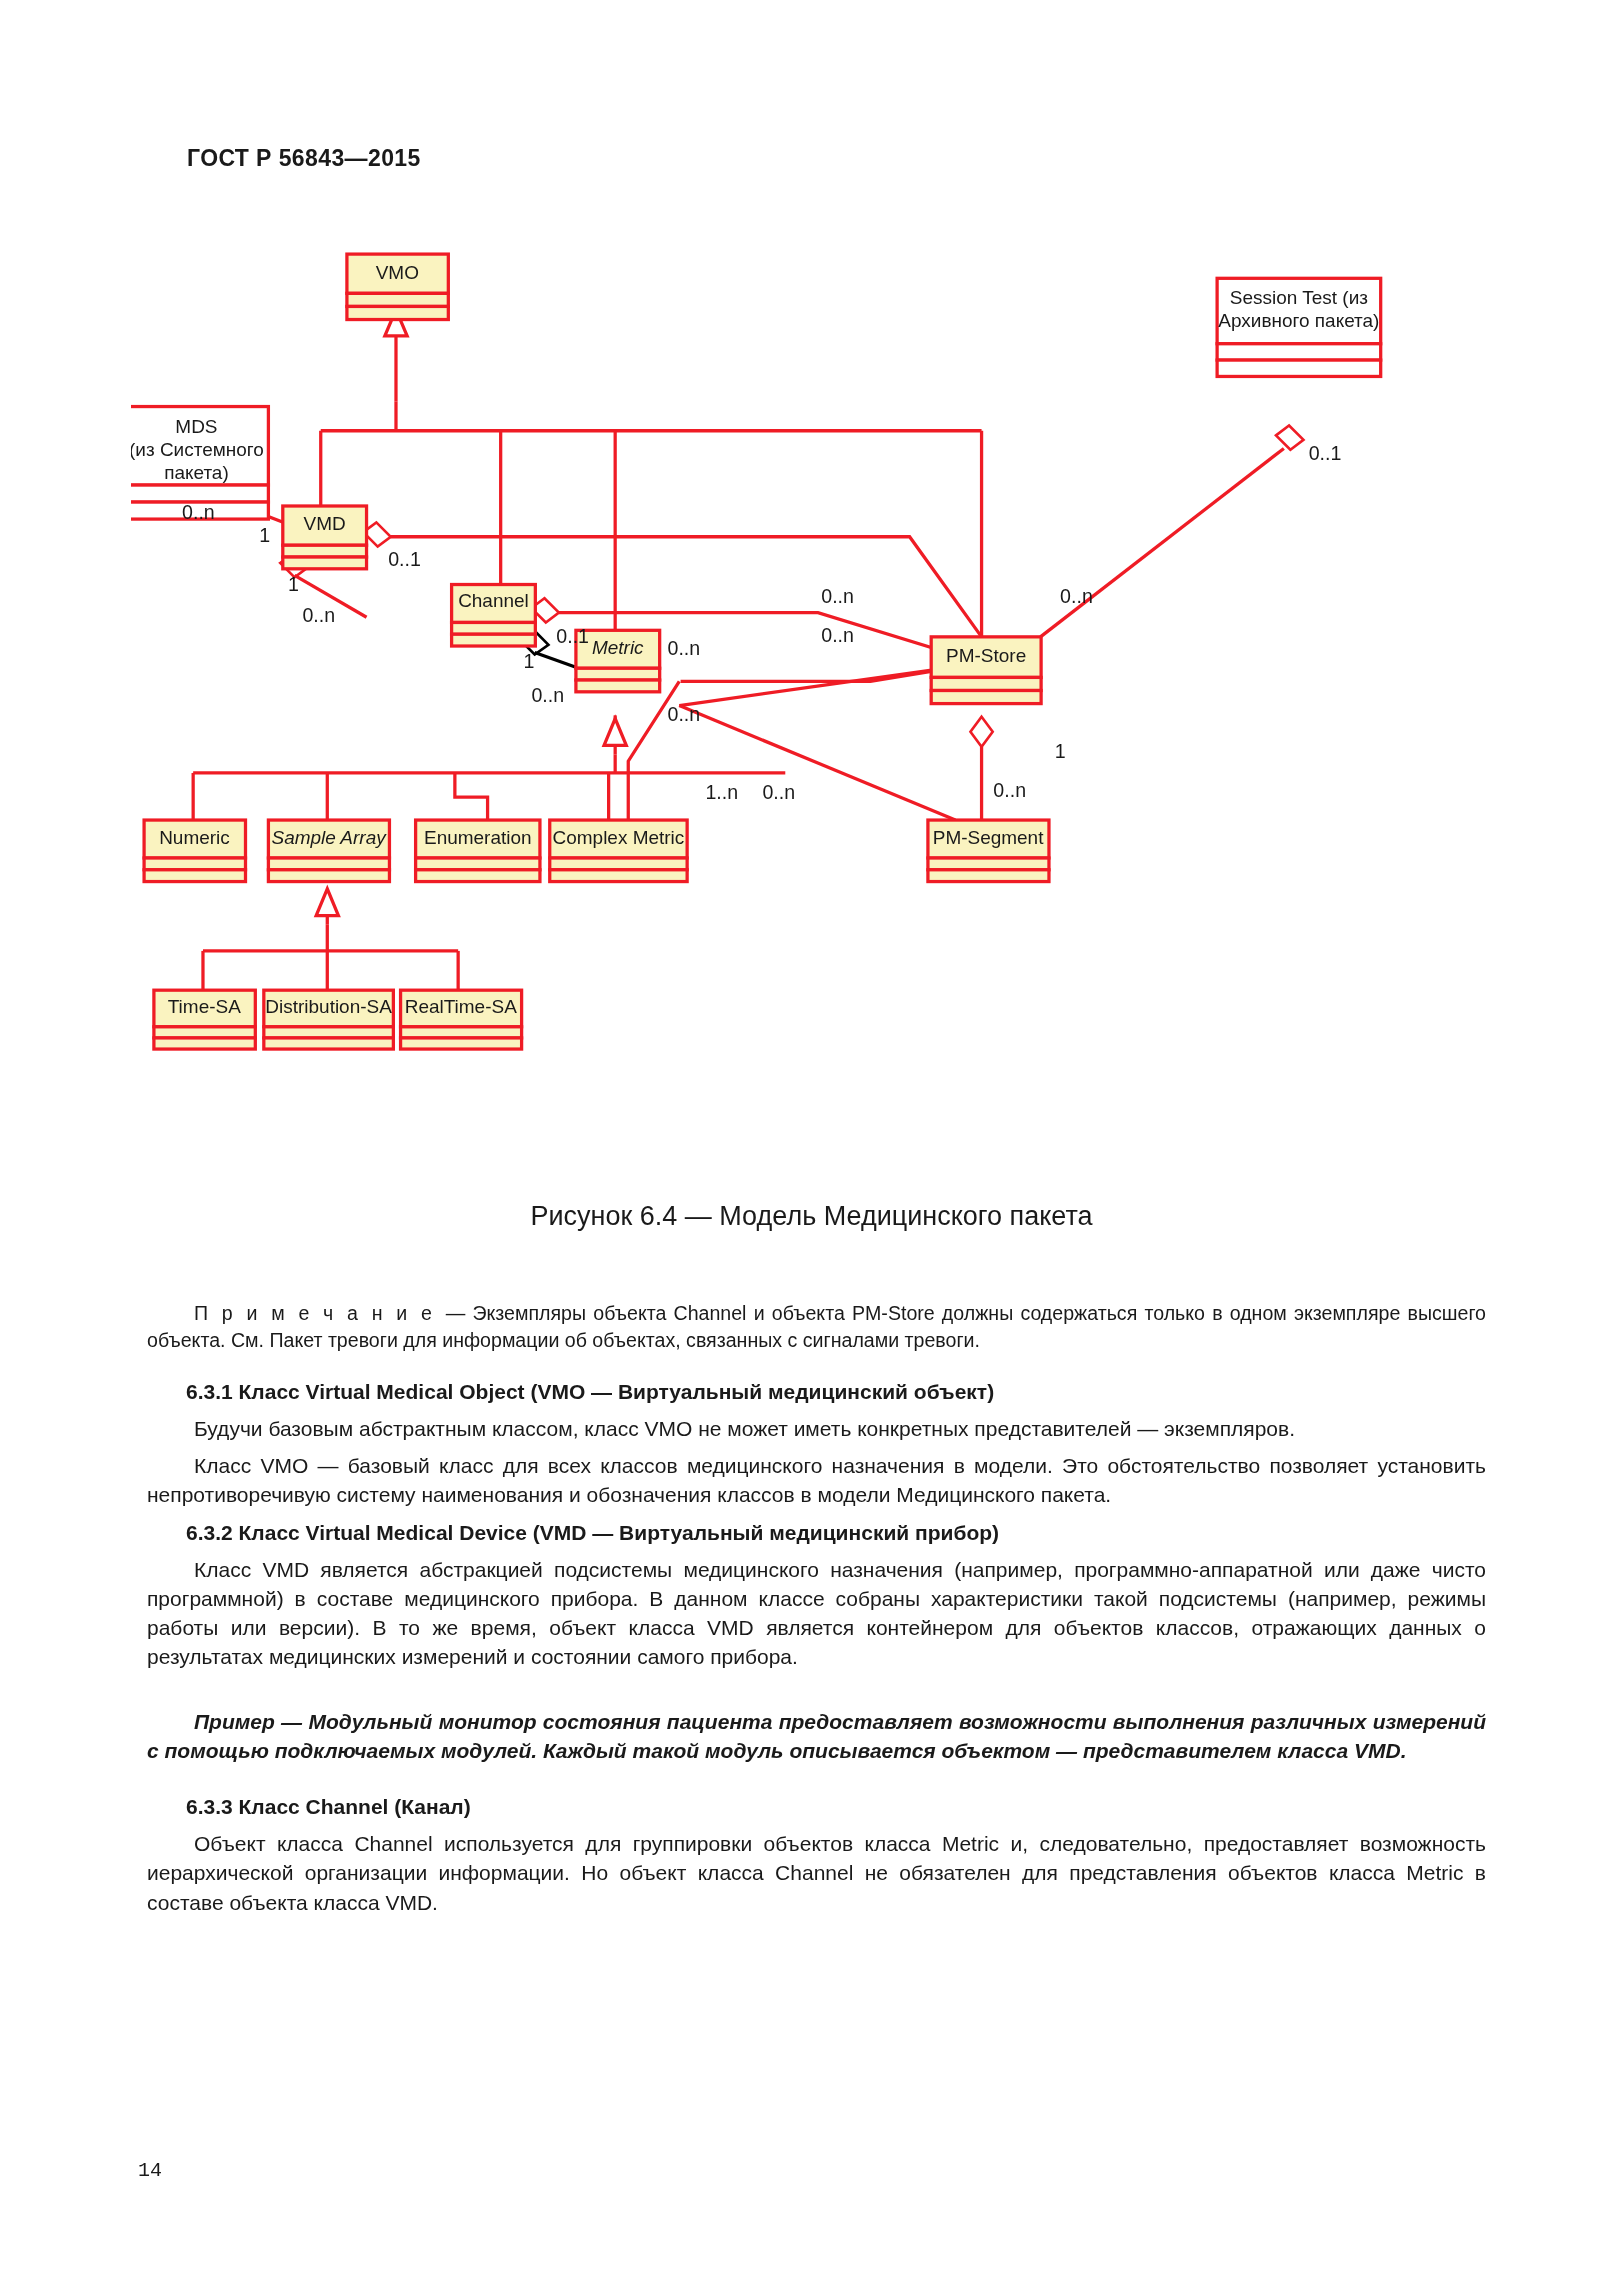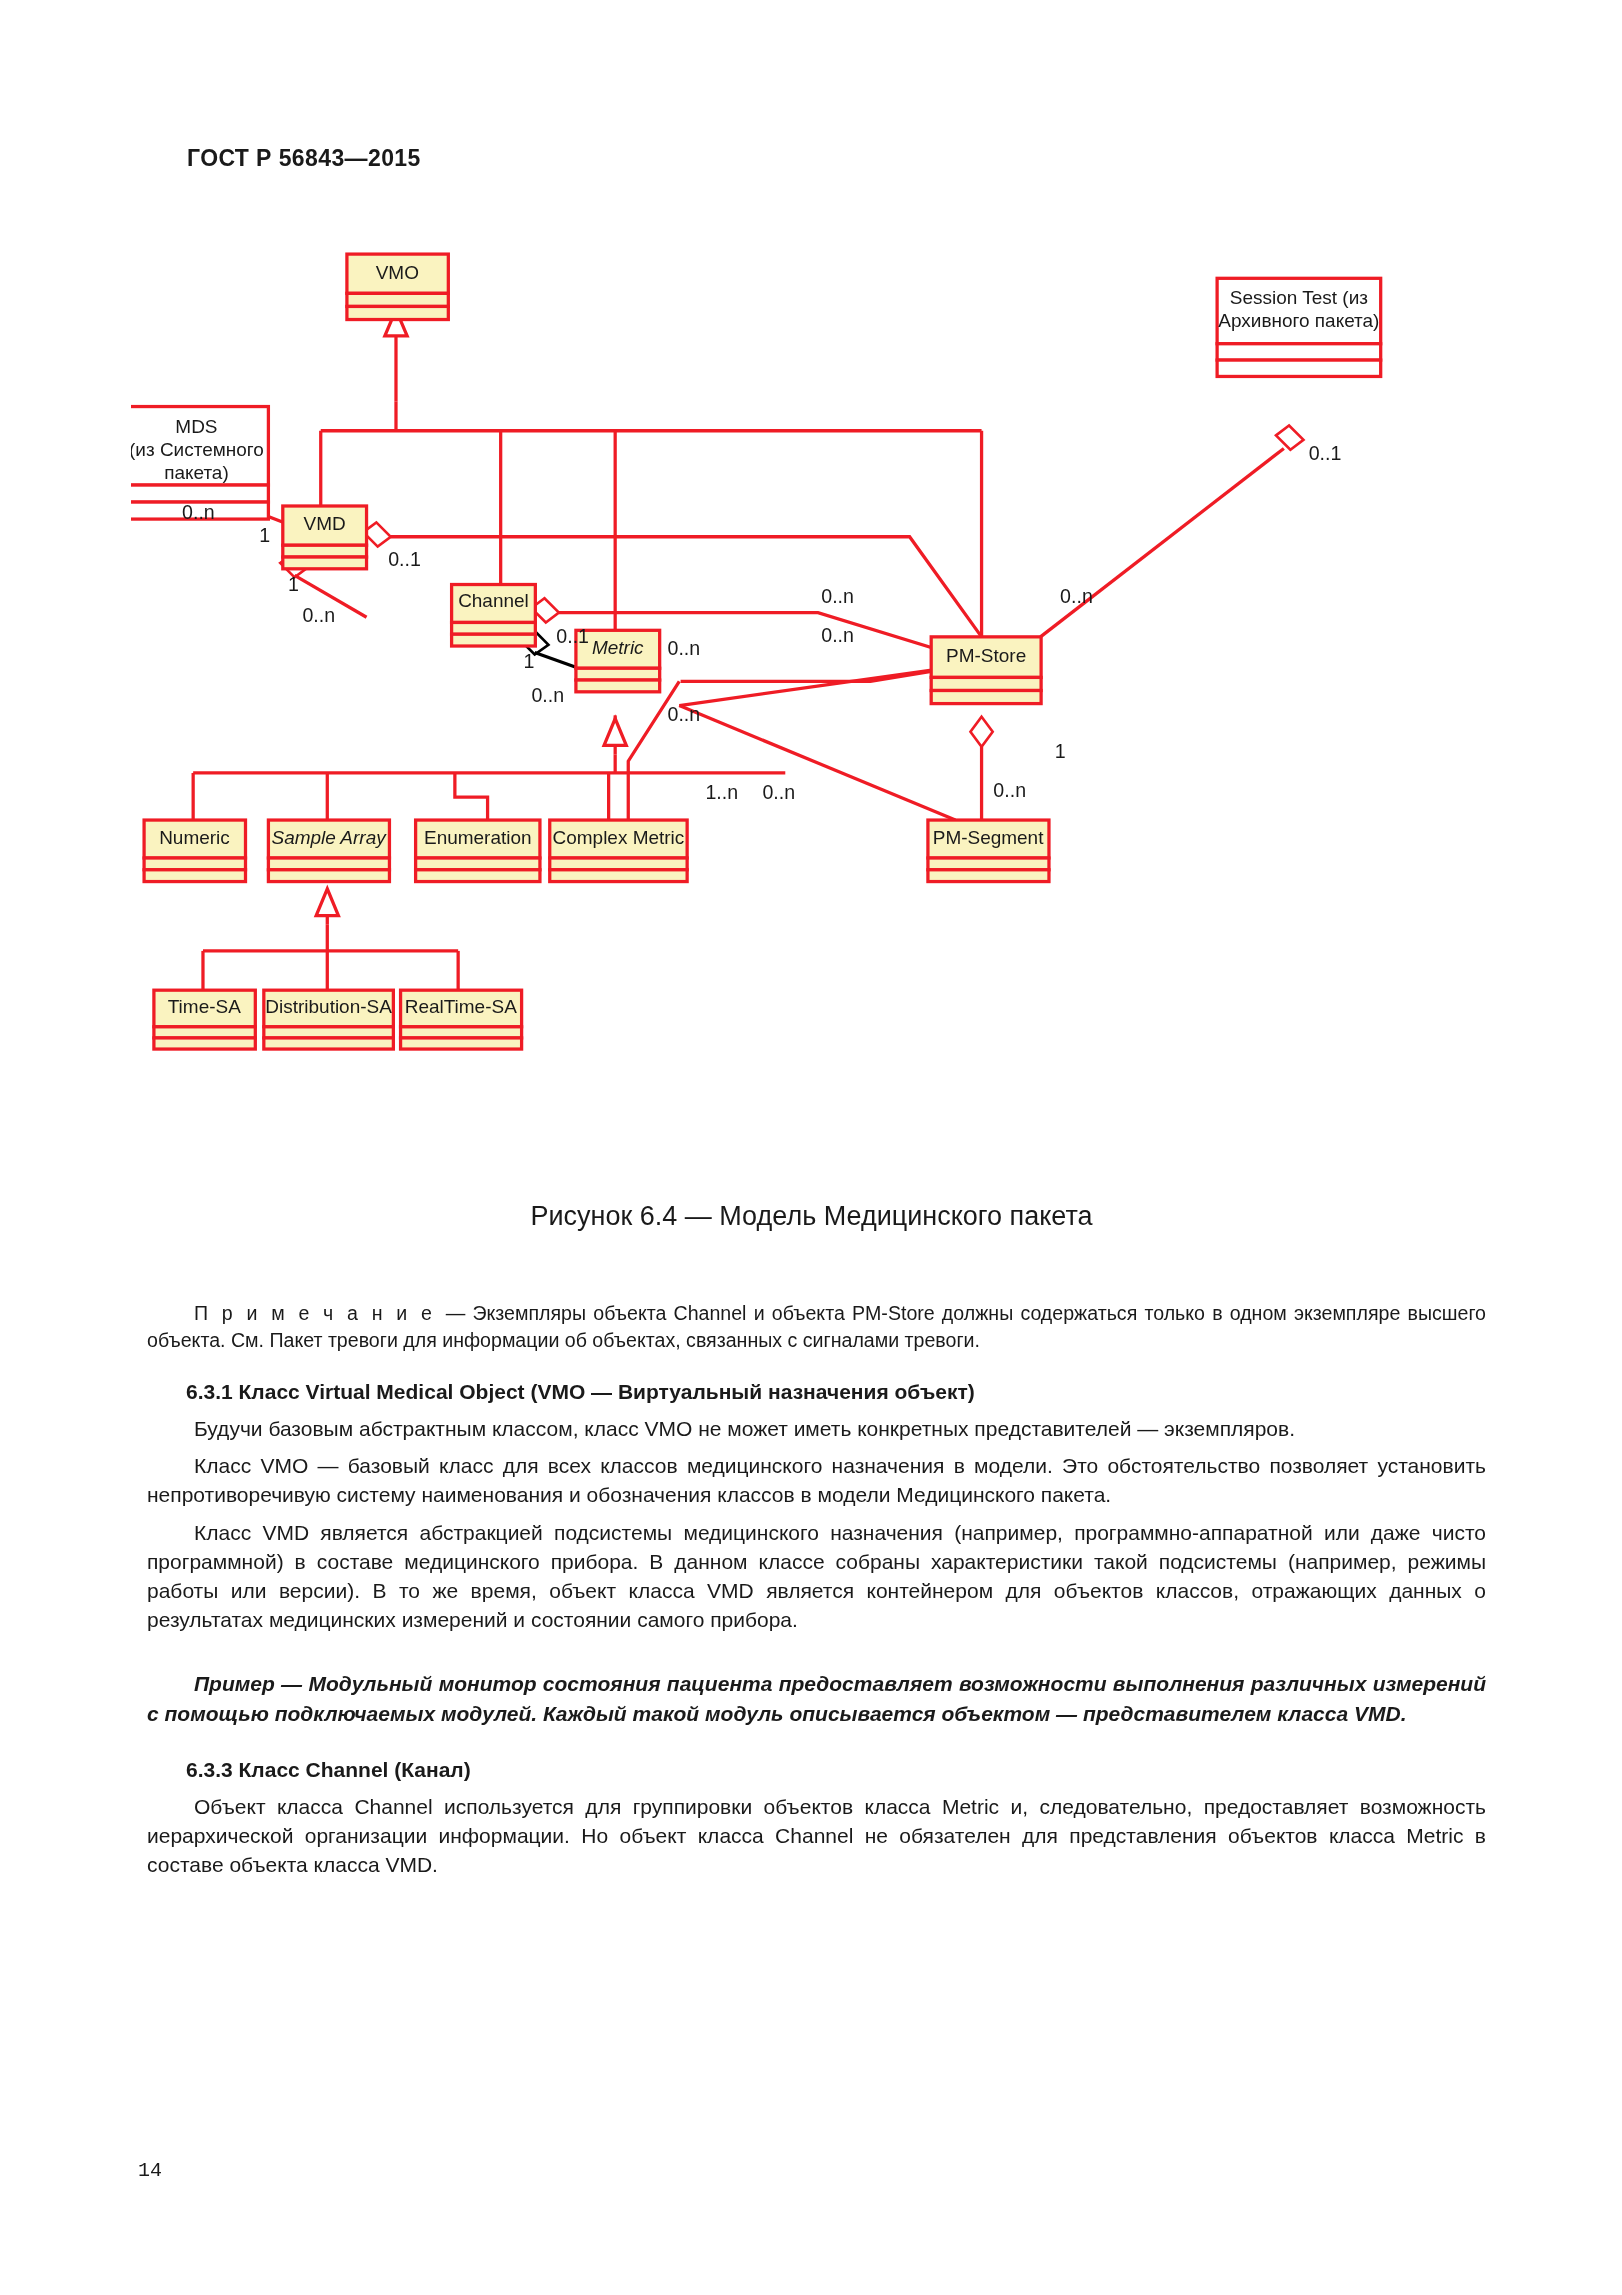--- a/index.html
+++ b/index.html
@@ -317,24 +317,25 @@
   </div>
 
   <div class="figure-caption">Рисунок 6.4 — Модель Медицинского пакета</div>
 
   <div class="text-block">
 
     <p class="note indent"><span class="note-label">П р и м е ч а н и е </span><span>— Экземпляры объекта Channel и объекта PM-Store должны содержаться только в одном экземпляре высшего объекта. См. Пакет тревоги для информации об объектах, связанных с сигналами тревоги.</span></p>
 
     <div class="sp-m"></div>
 
-    <h3>6.3.1 Класс Virtual Medical Object (VMO — Виртуальный назначения объект)</h3>
+    <h3>6.3.1 Класс Virtual Medical Object (VMO — Виртуальный медицинский объект)</h3>
     <p class="indent">Будучи базовым абстрактным классом, класс VMO не может иметь конкретных представителей — экземпляров.</p>
     <p class="indent">Класс VMO — базовый класс для всех классов медицинского назначения в модели. Это обстоятельство позволяет установить непротиворечивую систему наименования и обозначения классов в модели Медицинского пакета.</p>
 
+    <h3>6.3.2 Класс Virtual Medical Device (VMD — Виртуальный медицинский прибор)</h3>
     <p class="indent">Класс VMD является абстракцией подсистемы медицинского назначения (например, программно-аппаратной или даже чисто программной) в составе медицинского прибора. В данном классе собраны характеристики такой подсистемы (например, режимы работы или версии). В то же время, объект класса VMD является контейнером для объектов классов, отражающих данных о результатах медицинских измерений и состоянии самого прибора.</p>
 
     <div class="sp-l"></div>
 
     <p class="example">Пример — Модульный монитор состояния пациента предоставляет возможности выполнения различных измерений с помощью подключаемых модулей. Каждый такой модуль описывается объектом — представителем класса VMD.</p>
 
     <div class="sp-l"></div>
 
     <h3>6.3.3 Класс Channel (Канал)</h3>
     <p class="indent">Объект класса Channel используется для группировки объектов класса Metric и, следовательно, предоставляет возможность иерархической организации информации. Но объект класса Channel не обязателен для представления объектов класса Metric в составе объекта класса VMD.</p>

